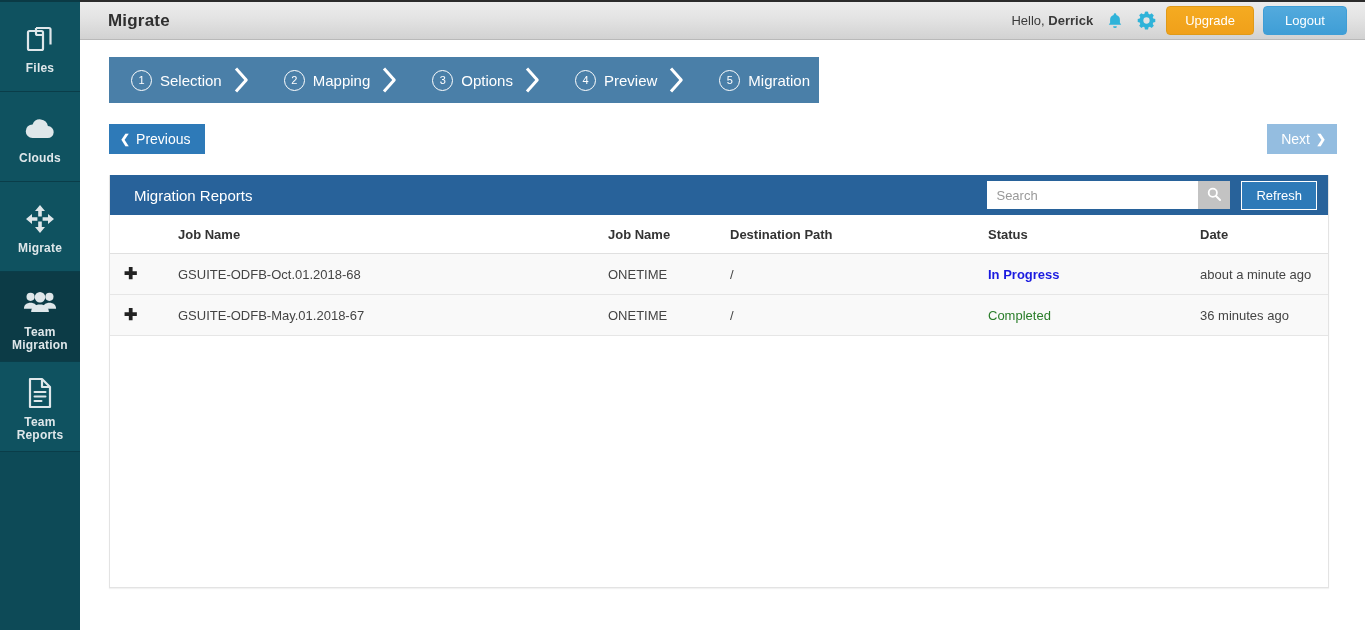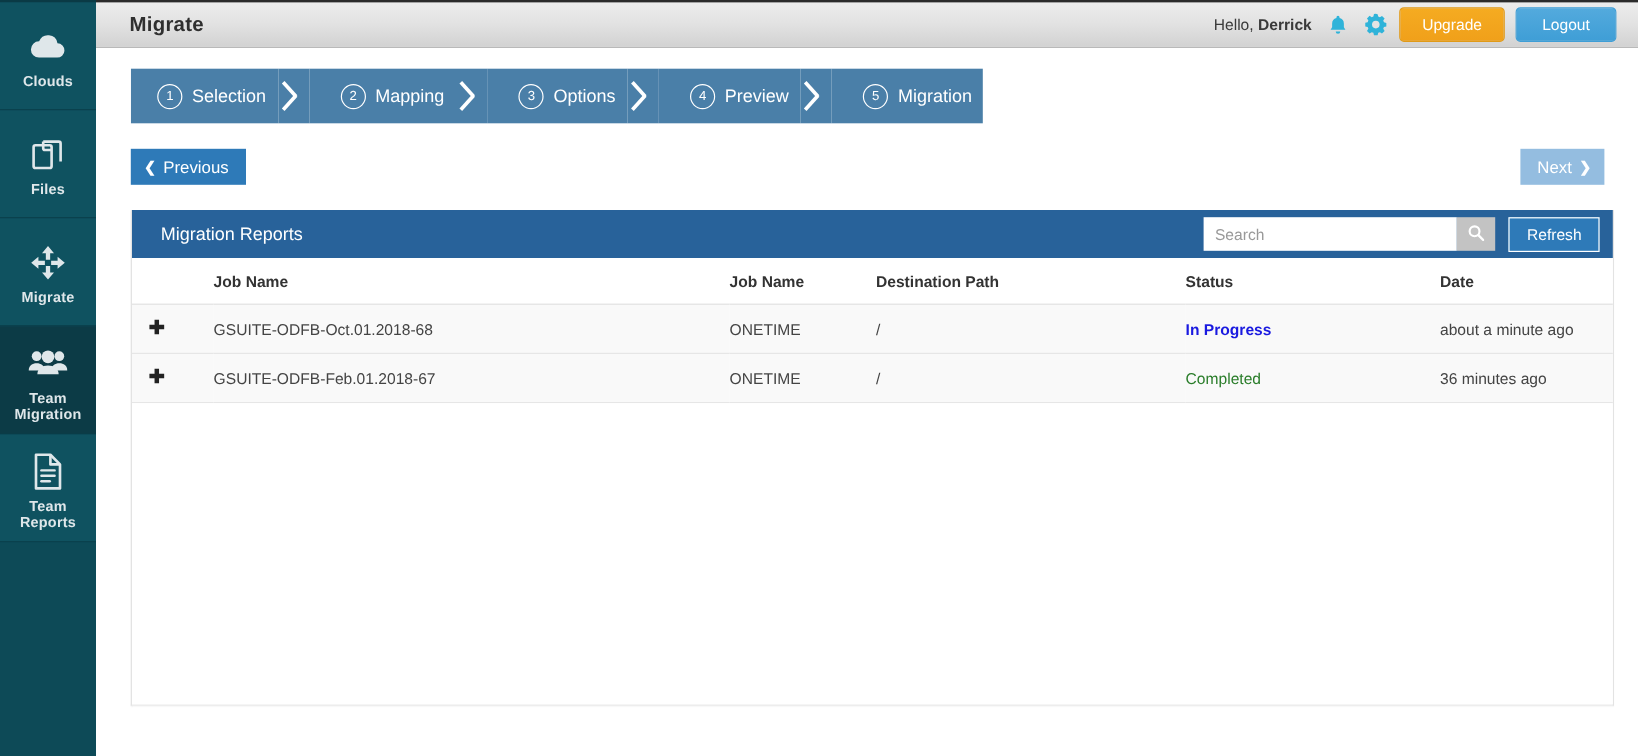--- a/index.html
+++ b/index.html
@@ -154,21 +154,21 @@
     border: none; cursor: pointer;
     display: flex; align-items: center; gap: 6px;
     margin-left: auto;
     margin-right: 8px;
   }
   .chev { font-size: 12px; line-height: 1; font-weight: bold; }
 
   
   .panel {
     margin-top: 20px;
-    margin-right: 0;
+    margin-right: 16px;
     height: 413px;
     background: #ffffff;
     border: 1px solid #e3e3e3;
     border-top: none;
     box-shadow: 0 1px 1px rgba(0,0,0,.05);
     display: flex; flex-direction: column;
   }
   .panel-head {
     height: 40px; flex: 0 0 40px;
     background: #28629a;
@@ -233,36 +233,36 @@
 </style>
 </head>
 <body>
 
 <div class="app">
 
   <nav class="sidebar">
 
     <div class="nav-item">
       <span class="nav-icon">
-        <svg width="32" height="26" viewBox="0 0 32 26">
-          <path d="M8.5 22h15a6 6 0 0 0 .4-12 8 8 0 0 0-15.3-1.6A5.8 5.8 0 0 0 8.5 22z" fill="#dfe7ea"></path>
-        </svg>
-      </span>
-      <span class="nav-label">Clouds</span>
-    </div>
-
-    <div class="nav-item">
-      <span class="nav-icon">
         <svg width="30" height="30" viewBox="0 0 30 30">
           <rect x="3" y="7" width="15" height="19" rx="1.5" fill="none" stroke="#dfe7ea" stroke-width="2.2"></rect>
           <path d="M11 4 h13 a1.5 1.5 0 0 1 1.5 1.5 v15" fill="none" stroke="#dfe7ea" stroke-width="2.2"></path>
           <path d="M11 4 v5.5 a1.5 1.5 0 0 0 1.5 1.5 H18" fill="none" stroke="#dfe7ea" stroke-width="2.2"></path>
         </svg>
       </span>
       <span class="nav-label">Files</span>
+    </div>
+
+    <div class="nav-item">
+      <span class="nav-icon">
+        <svg width="32" height="26" viewBox="0 0 32 26">
+          <path d="M8.5 22h15a6 6 0 0 0 .4-12 8 8 0 0 0-15.3-1.6A5.8 5.8 0 0 0 8.5 22z" fill="#dfe7ea"></path>
+        </svg>
+      </span>
+      <span class="nav-label">Clouds</span>
     </div>
 
     <div class="nav-item">
       <span class="nav-icon">
         <svg width="30" height="30" viewBox="0 0 30 30">
           <g fill="#dfe7ea">
             <path d="M15 1 l5 6 h-3.2 v5.4 h-3.6 V7 H10 z"></path>
             <path d="M15 29 l-5-6 h3.2 v-5.4 h3.6 V23 H20 z"></path>
             <path d="M1 15 l6-5 v3.2 h5.4 v3.6 H7 V20 z"></path>
             <path d="M29 15 l-6 5 v-3.2 h-5.4 v-3.6 H23 V10 z"></path>
@@ -411,21 +411,21 @@
               <td class="col-path">/</td>
               <td class="col-stat">
                 <span class="st-progress">In Progress</span>
               </td>
               <td class="col-date">about a minute ago</td>
             </tr>
             <tr>
               <td class="col-exp">
                 <span class="exp-icon">✚</span>
               </td>
-              <td class="col-name">GSUITE-ODFB-Feb.01.2018-67</td>
+              <td class="col-name">GSUITE-ODFB-May.01.2018-67</td>
               <td class="col-type">ONETIME</td>
               <td class="col-path">/</td>
               <td class="col-stat">
                 <span class="st-complete">Completed</span>
               </td>
               <td class="col-date">36 minutes ago</td>
             </tr>
           </tbody>
         </table>
         <div class="panel-body"></div>

